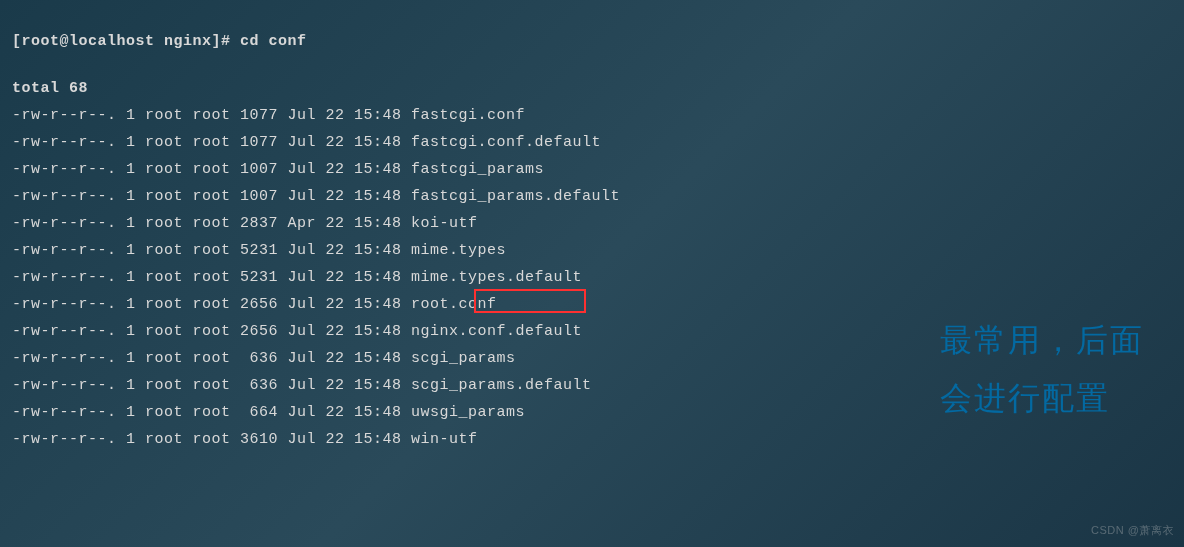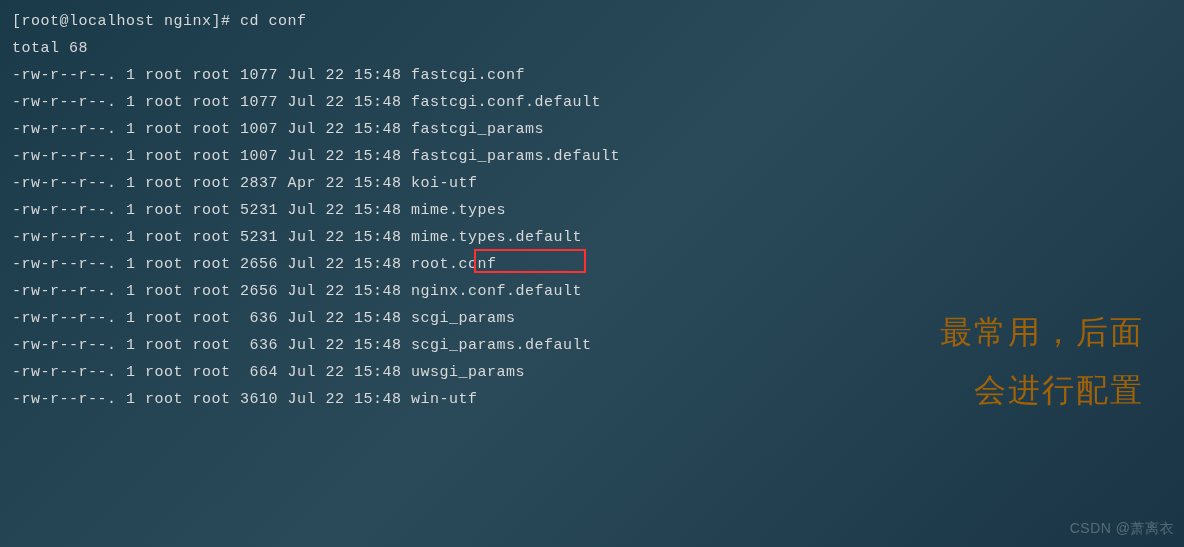--- a/index.html
+++ b/index.html
@@ -15,53 +15,54 @@
       padding: 8px 12px;
       width: 1184px;
       height: 547px;
       overflow: hidden;
       position: relative;
       line-height: 1.8;
       letter-spacing: 0.5px;
     }
     .terminal-line {
       white-space: pre;
-      font-weight: 400;
+      font-weight: 700;
+      margin-top: 20px;
     }
     .file-entry {
       white-space: pre;
       font-weight: 500;
       position: relative;
     }
     .highlight-box {
       position: absolute;
       border: 2px solid #ff3030;
       top: -2px;
       left: 462px;
       width: 112px;
       height: 24px;
       pointer-events: none;
     }
     .annotation {
       position: absolute;
       right: 40px;
-      top: 304px;
-      color: #a16207;
+      top: 312px;
+      color: #0369a1;
       font-size: 32px;
       font-family: 'Microsoft YaHei', 'SimHei', sans-serif;
       line-height: 1.8;
-      text-align: right;
+      text-align: left;
       letter-spacing: 2px;
     }
     .watermark {
       position: absolute;
       bottom: 6px;
       right: 10px;
       color: rgba(200, 200, 200, 0.35);
-      font-size: 14px;
+      font-size: 11px;
       font-family: 'Microsoft YaHei', sans-serif;
     }
   </style>
 </head>
 <body>
 
 <div>
   <div class="terminal-line"><span>[root@localhost nginx]# </span><span>cd conf</span></div>
   <div class="terminal-line">total 68</div>
   <div id="file-list">

